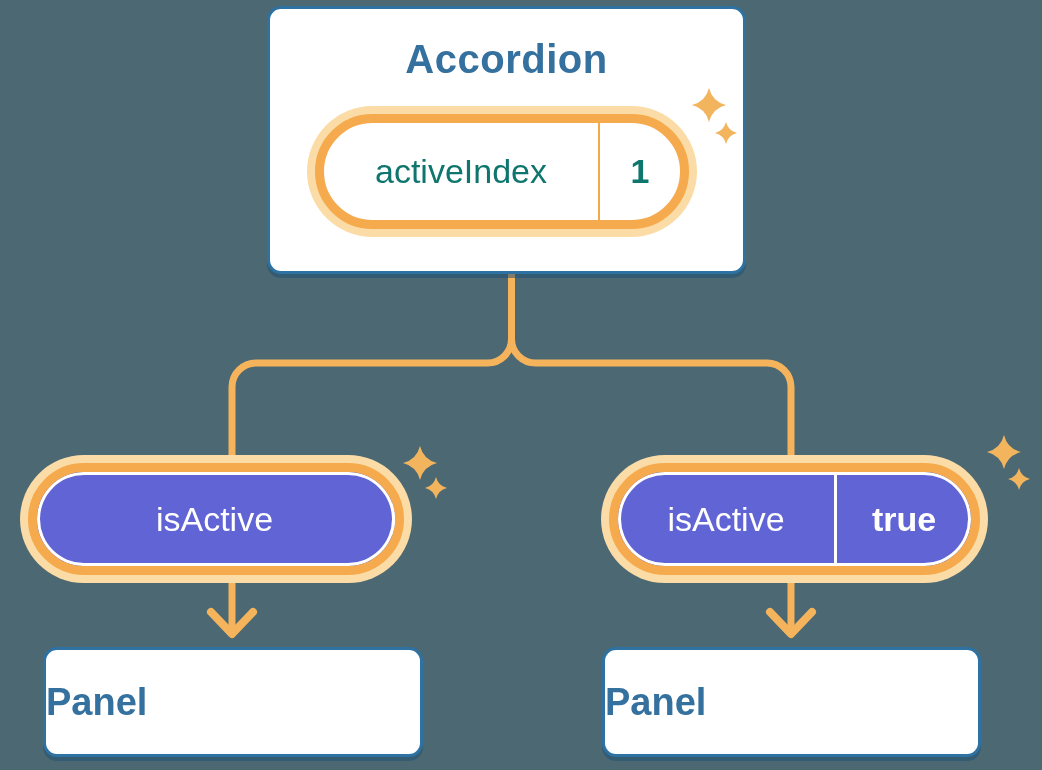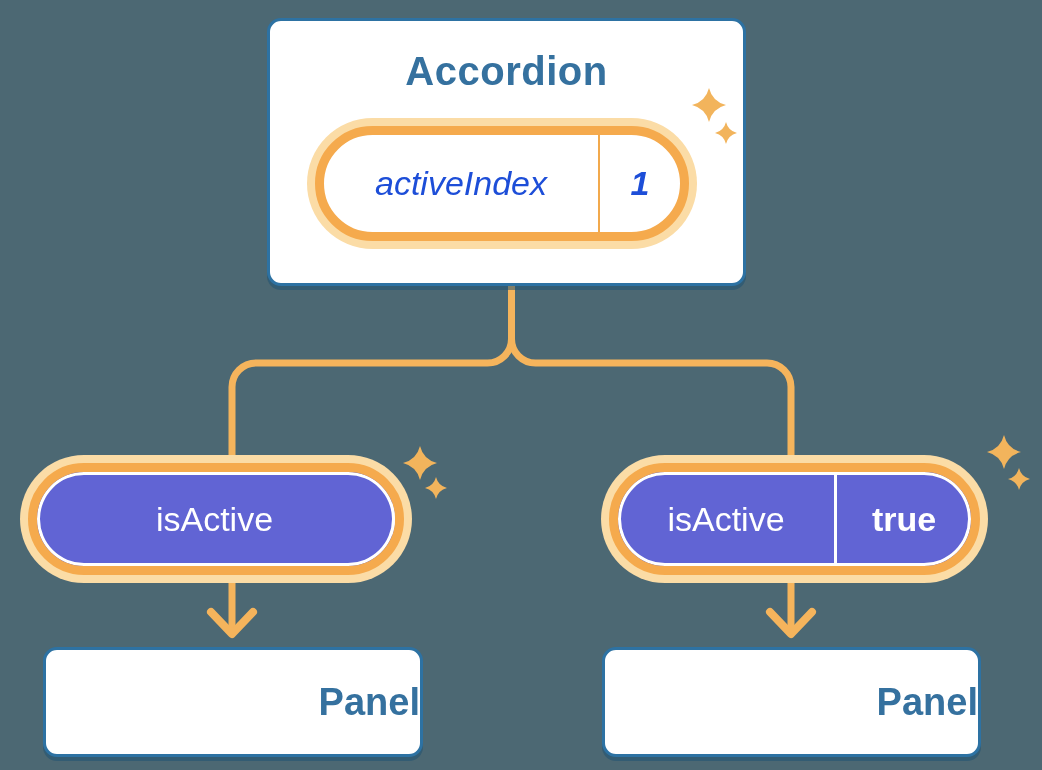--- a/index.html
+++ b/index.html
@@ -8,27 +8,27 @@
     font-family:"Liberation Sans",sans-serif;
   }
   svg.layer{position:absolute;left:0;top:0;pointer-events:none;}
   #connector-layer{z-index:1;}
   #sparkle-layer{z-index:3;}
 
   .card{
     position:absolute;background:#ffffff;border:3px solid #2D72A3;border-radius:14px;
     box-sizing:border-box;z-index:2;box-shadow:0 4px 0 rgba(31,82,114,0.55);
   }
-  #accordion-card{left:267px;top:18px;width:479px;height:268px;}
+  #accordion-card{left:267px;top:6px;width:479px;height:268px;}
   .card-title{
     text-align:center;font-size:40px;font-weight:600;color:#35719F;letter-spacing:0.5px;
   }
   #accordion-title{margin-top:28px;}
 
-  .panel-card{display:flex;align-items:center;justify-content:flex-end;}
+  .panel-card{display:flex;align-items:center;justify-content:flex-start;}
   #panel-card-left{left:43px;top:647px;width:380px;height:110px;}
   #panel-card-right{left:602px;top:647px;width:379px;height:110px;}
   .panel-label{font-size:38px;font-weight:600;color:#35719F;}
 
   .pill{
     position:absolute;border-radius:999px;background:#FBDCA6;padding:8px;
     box-sizing:border-box;z-index:2;
   }
   .pill-ring{
     height:100%;border-radius:999px;border:9px solid #F5AA4D;display:flex;
@@ -45,21 +45,21 @@
     flex:1;display:flex;align-items:center;justify-content:center;
     font-size:34px;
   }
   .seg-value{
     display:flex;align-items:center;justify-content:center;font-weight:700;font-size:34px;
   }
   .divider{flex:0 0 auto;}
   .divider.orange{width:2px;background:#F2A94C;}
   .divider.white{width:3px;background:#ffffff;margin:3px 0;}
 
-  .purple-text{color:#1d4ed8;font-style:italic;}
+  .purple-text{color:#0f766e;}
   .white-text{color:#ffffff;}
 
   #accordion-pill .seg-value{width:80px;}
   #pill-left .seg-value{width:143px;}
   #pill-right .seg-value{width:134px;text-align:center;}
 </style>
 </head>
 <body>
 
 <div id="app">

